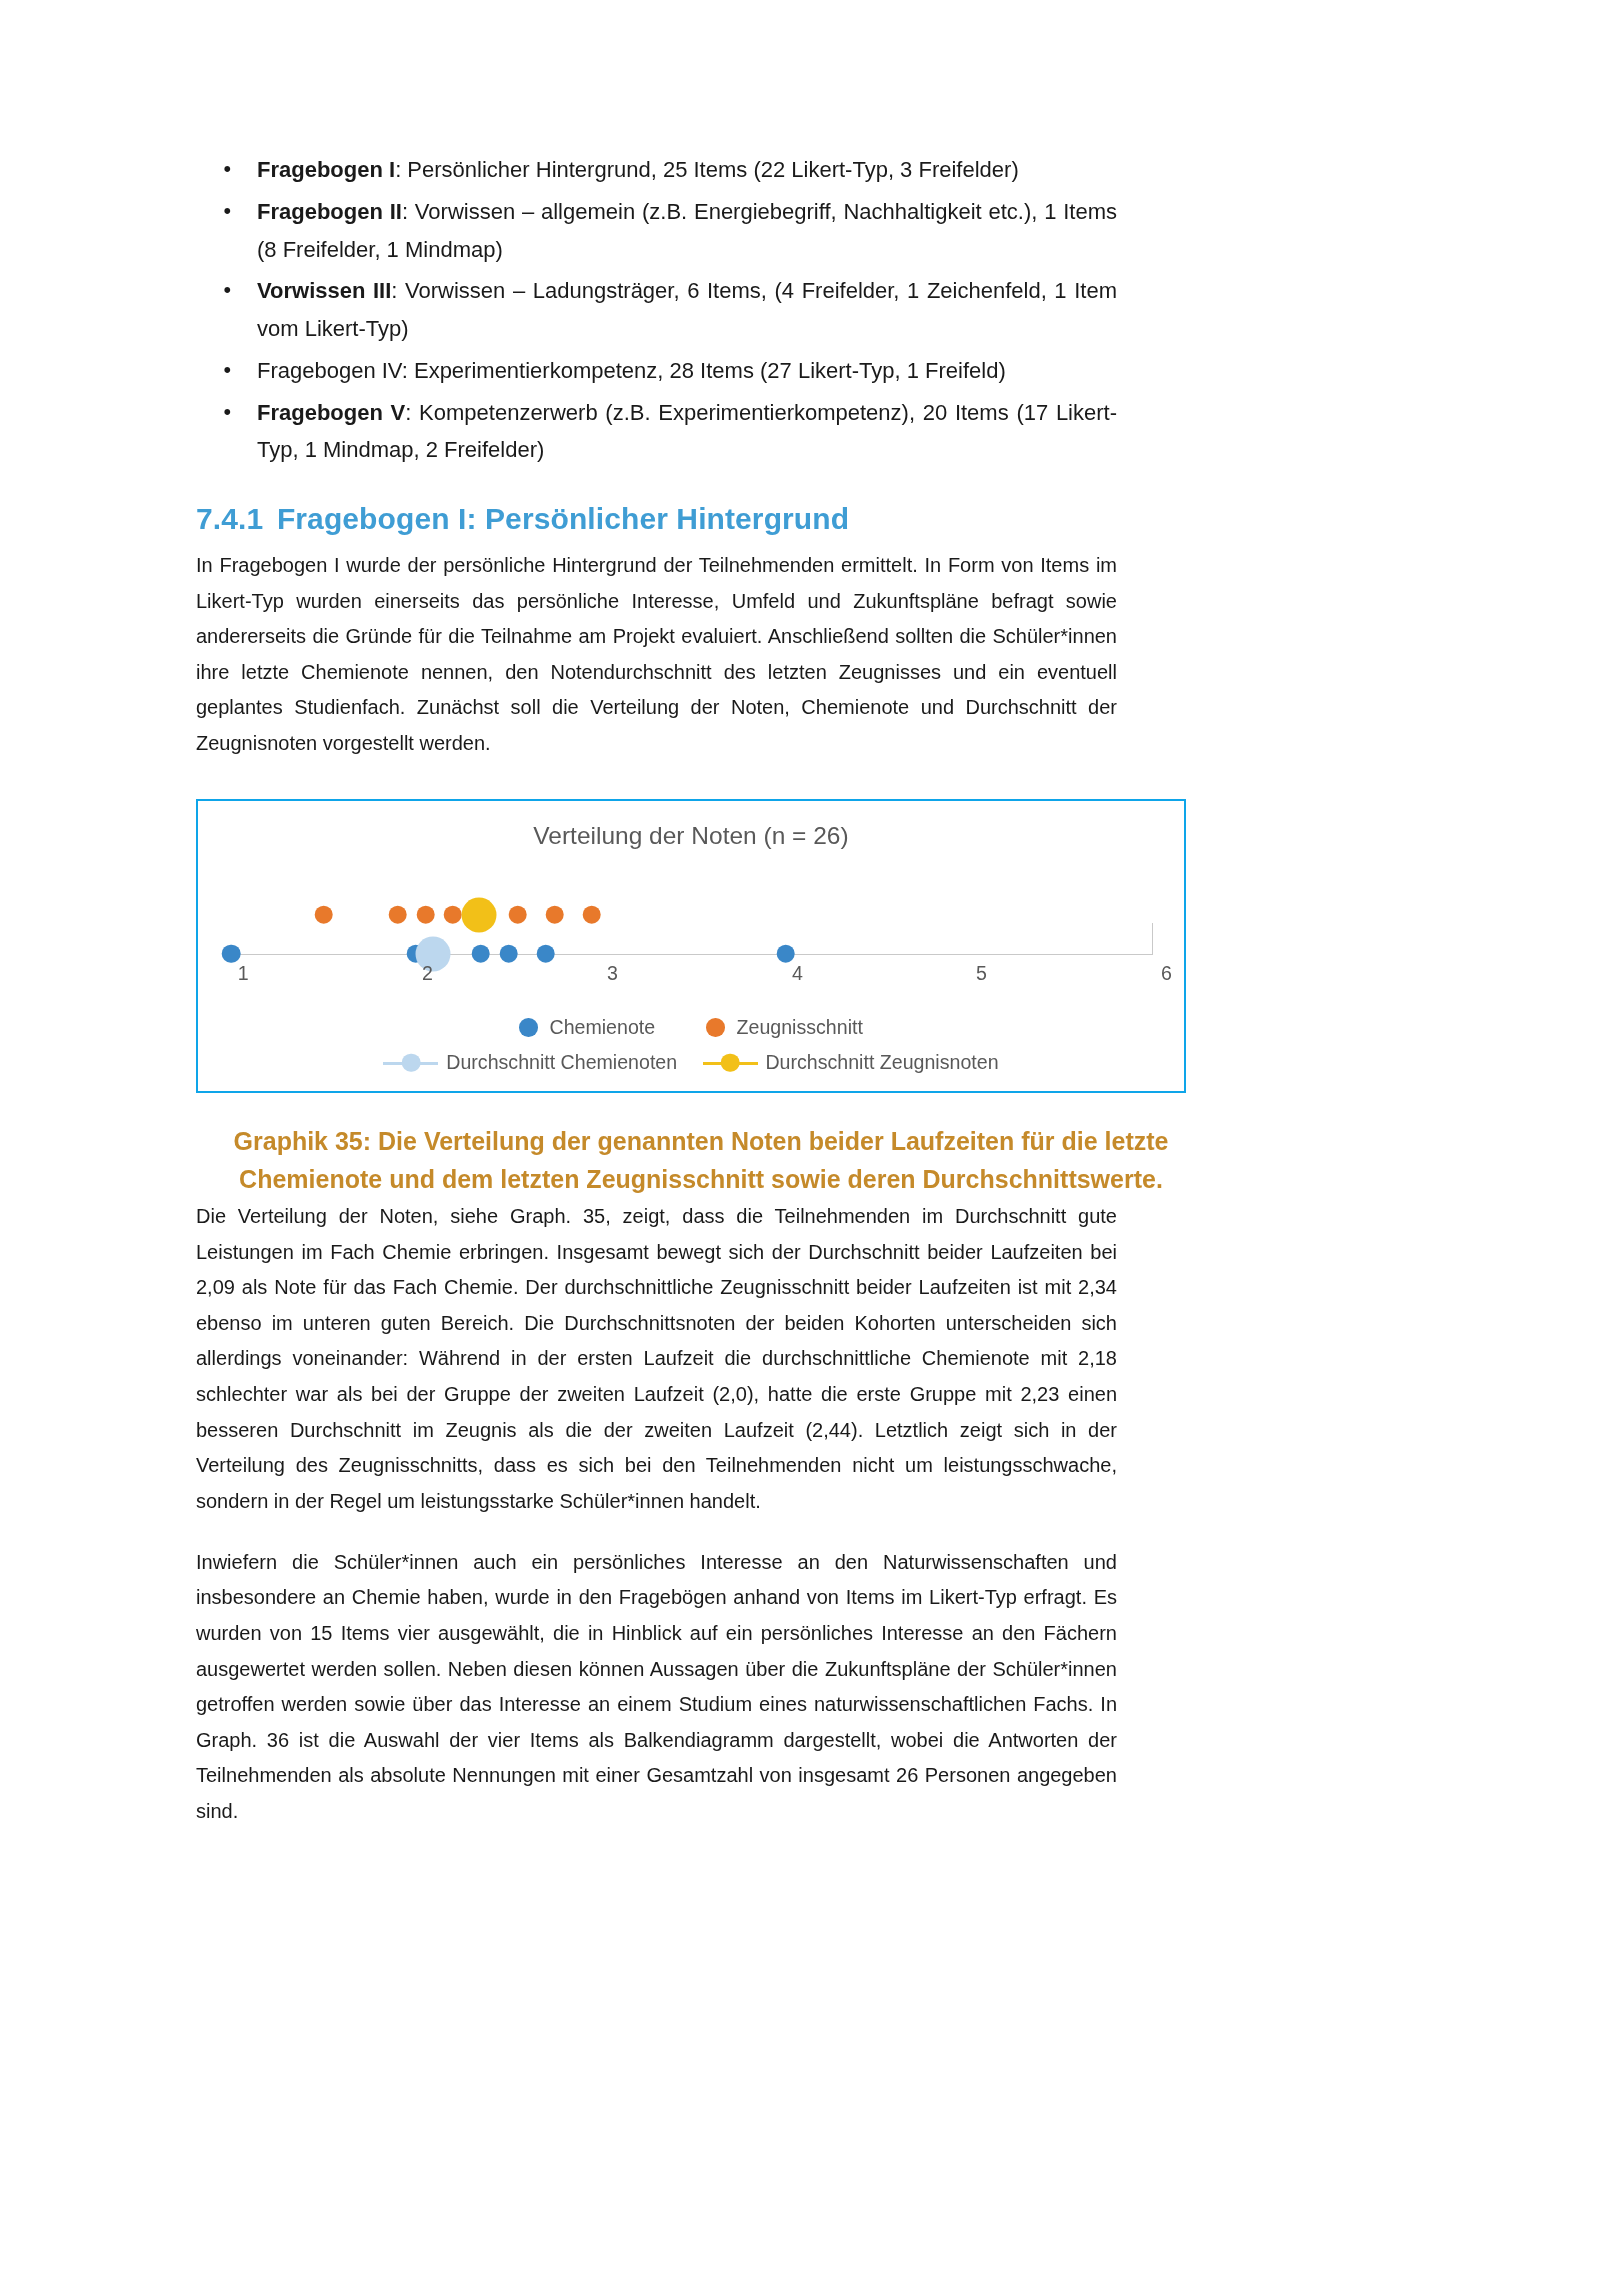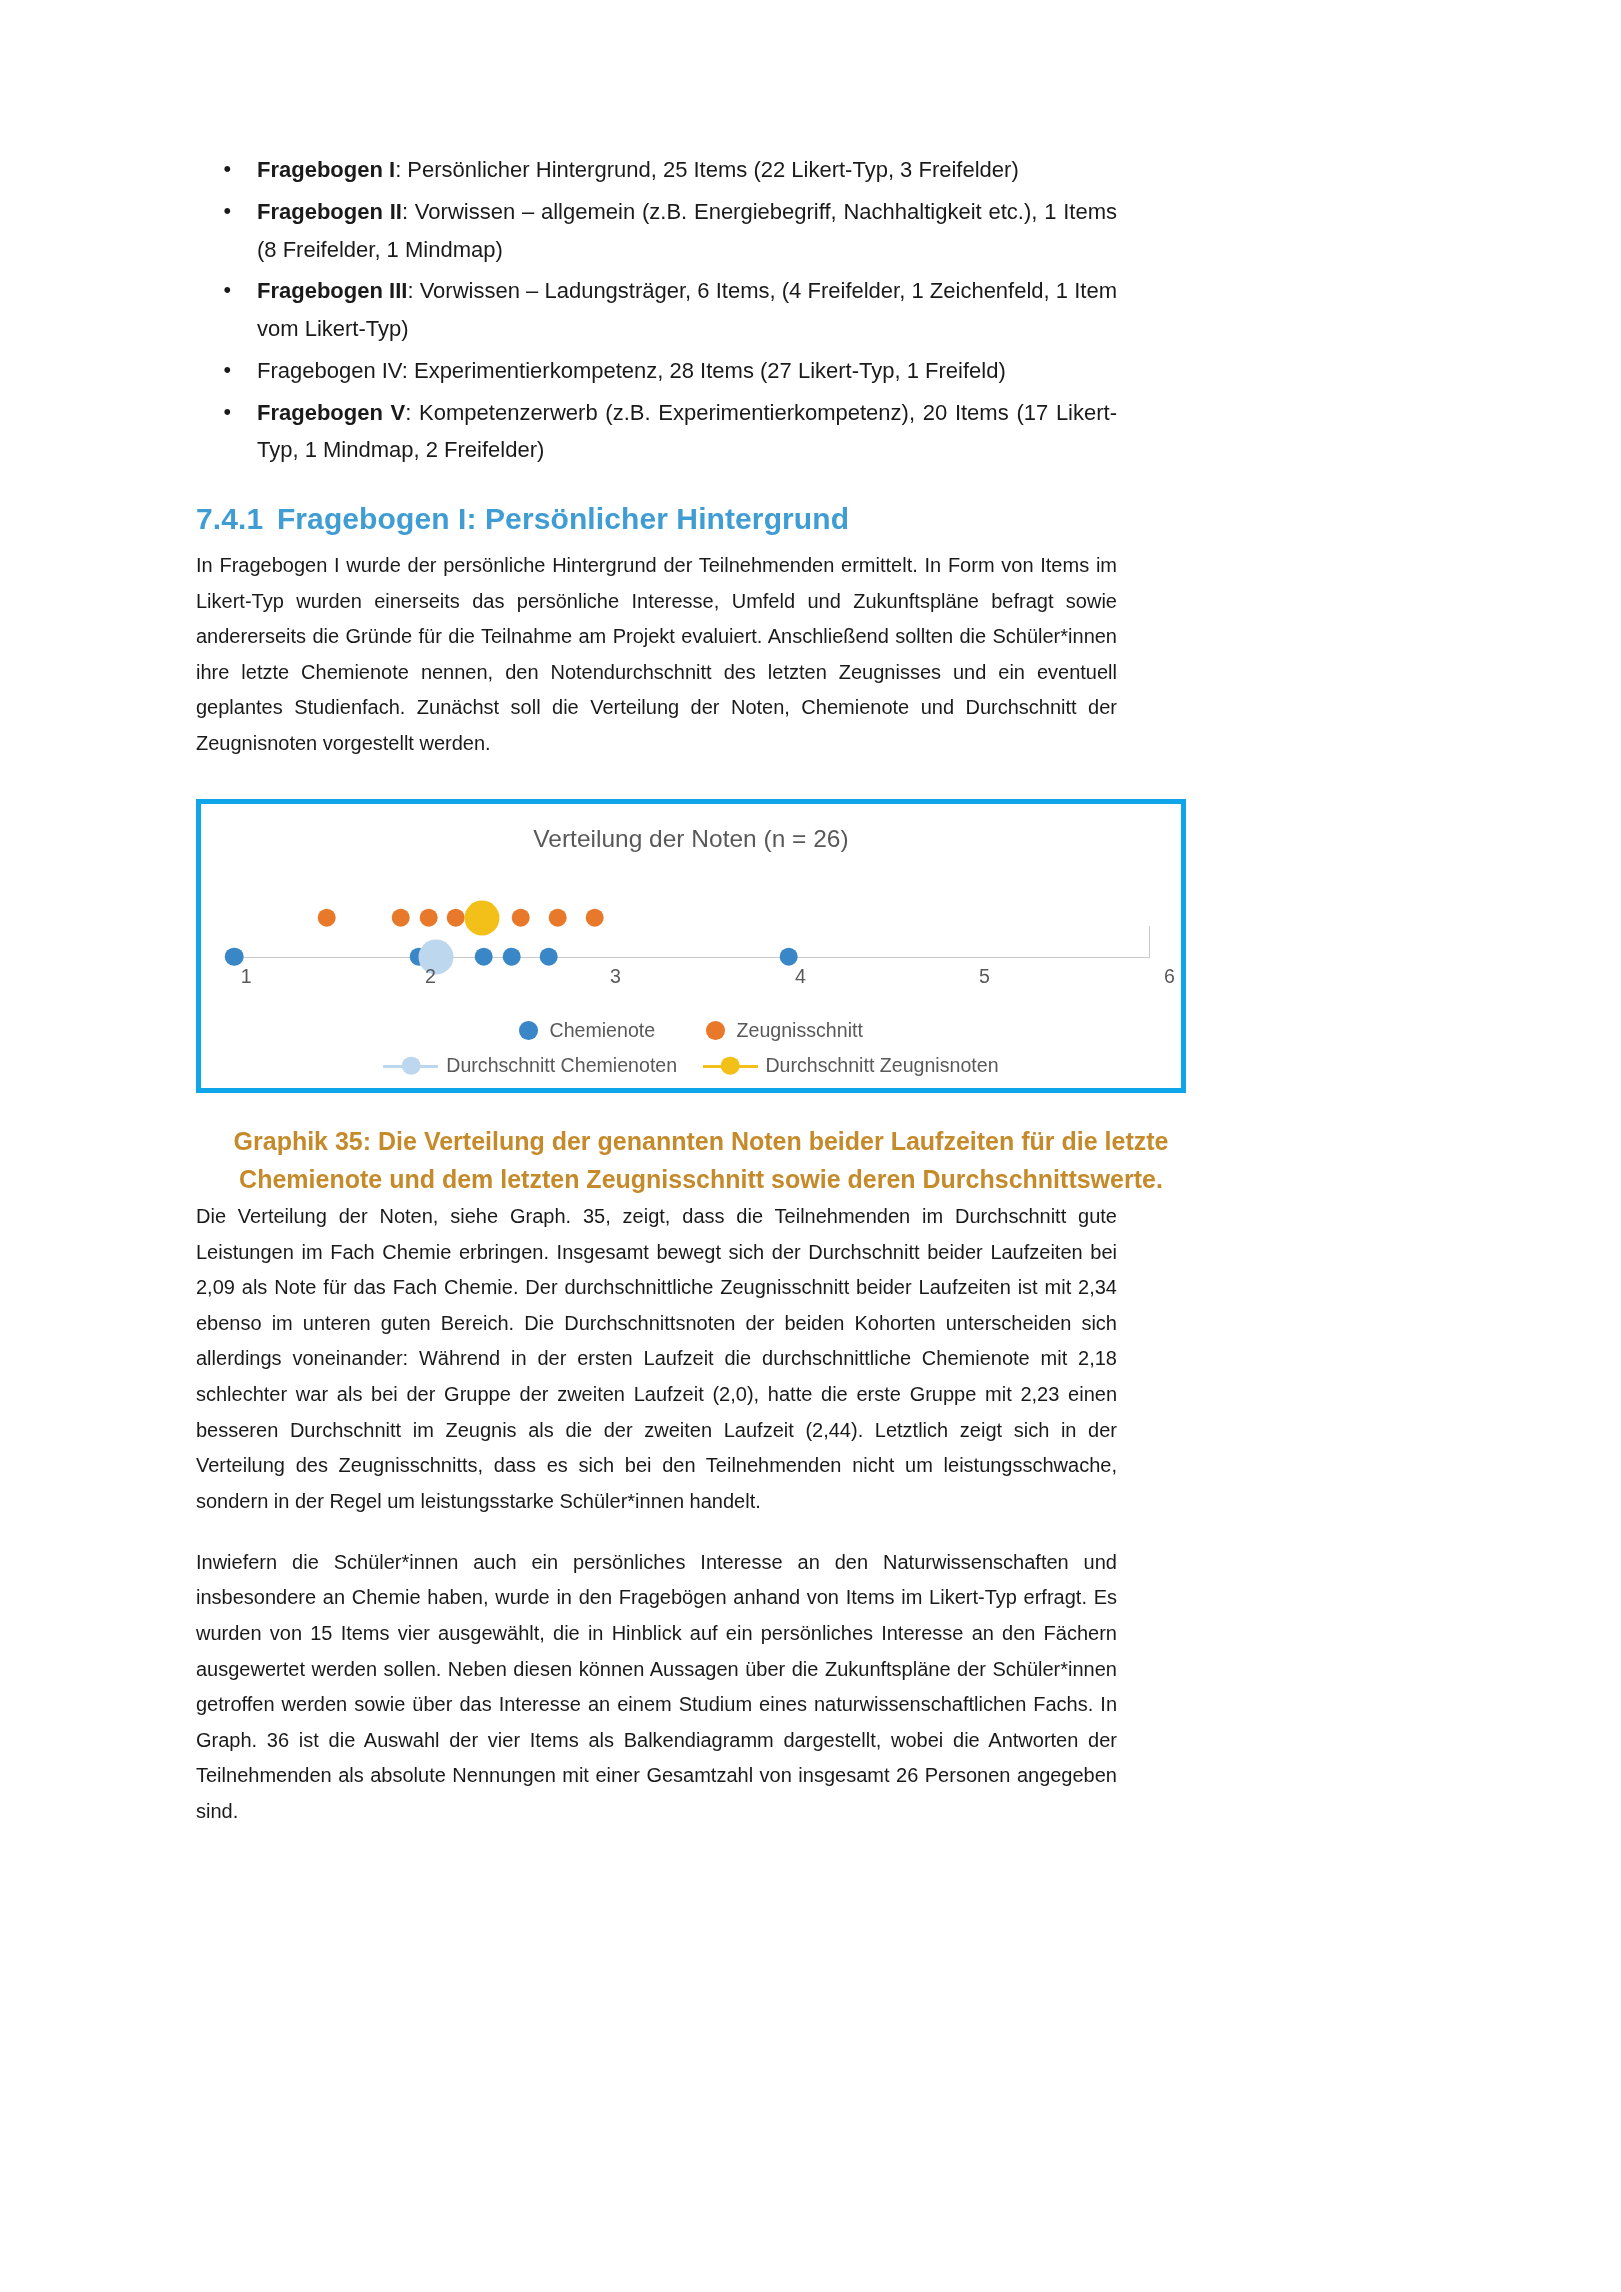--- a/index.html
+++ b/index.html
@@ -67,21 +67,21 @@
     hyphens: none;
   }
 
   
   .figure {
     margin: 37px 0 0 0;
   }
   .chart-box {
     width: 990px;
     margin: 0 auto;
-    border: 5px solid #0ea5e9;
+    border: 2px solid #0ea5e9;
     box-sizing: border-box;
     padding: 13.7px 0 9.8px 0;
     background: #fff;
     position: relative;
     height: 294px;
   }
   .chart-title {
     text-align: center;
     font-size: 24.5px;
     color: #595959;
@@ -197,21 +197,21 @@
   }
 </style>
 </head>
 <body>
 
 <div class="page">
 
   <ul class="bullets">
     <li><b>Fragebogen I</b><span>: Persönlicher Hintergrund, 25 Items (22 Likert-Typ, 3 Freifelder)</span></li>
     <li><b>Fragebogen II</b><span>: Vorwissen – allgemein (z.B. Energiebegriff, Nachhaltigkeit etc.), 1 Items (8 Freifelder, 1 Mindmap)</span></li>
-    <li><b>Fragebogen III</b><span>: Vorwissen – Ladungsträger, 6 Items, (4 Freifelder, 1 Zeichenfeld, 1 Item vom Likert-Typ)</span></li>
+    <li><b>Vorwissen III</b><span>: Vorwissen – Ladungsträger, 6 Items, (4 Freifelder, 1 Zeichenfeld, 1 Item vom Likert-Typ)</span></li>
     <li><b></b><span>Fragebogen IV: Experimentierkompetenz, 28 Items (27 Likert-Typ, 1 Freifeld)</span></li>
     <li><b>Fragebogen V</b><span>: Kompetenzerwerb (z.B. Experimentierkompetenz), 20 Items (17 Likert-Typ, 1 Mindmap, 2 Freifelder)</span></li>
   </ul>
 
   <h2 class="section-heading">
     <span class="num">7.4.1</span><span>Fragebogen I: Persönlicher Hintergrund</span>
   </h2>
 
   <p class="body">In Fragebogen I wurde der persönliche Hintergrund der Teilnehmenden ermittelt. In Form von Items im Likert-Typ wurden einerseits das persönliche Interesse, Umfeld und Zukunftspläne befragt sowie andererseits die Gründe für die Teilnahme am Projekt evaluiert. Anschließend sollten die Schüler*innen ihre letzte Chemienote nennen, den Notendurchschnitt des letzten Zeugnisses und ein eventuell geplantes Studienfach. Zunächst soll die Verteilung der Noten, Chemienote und Durchschnitt der Zeugnisnoten vorgestellt werden.</p>
 

